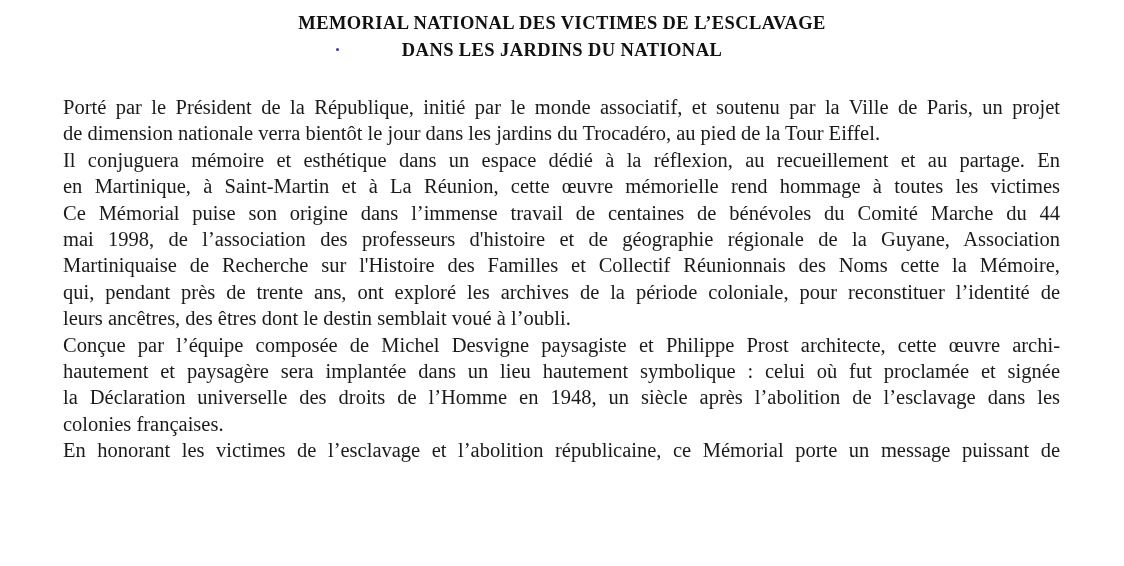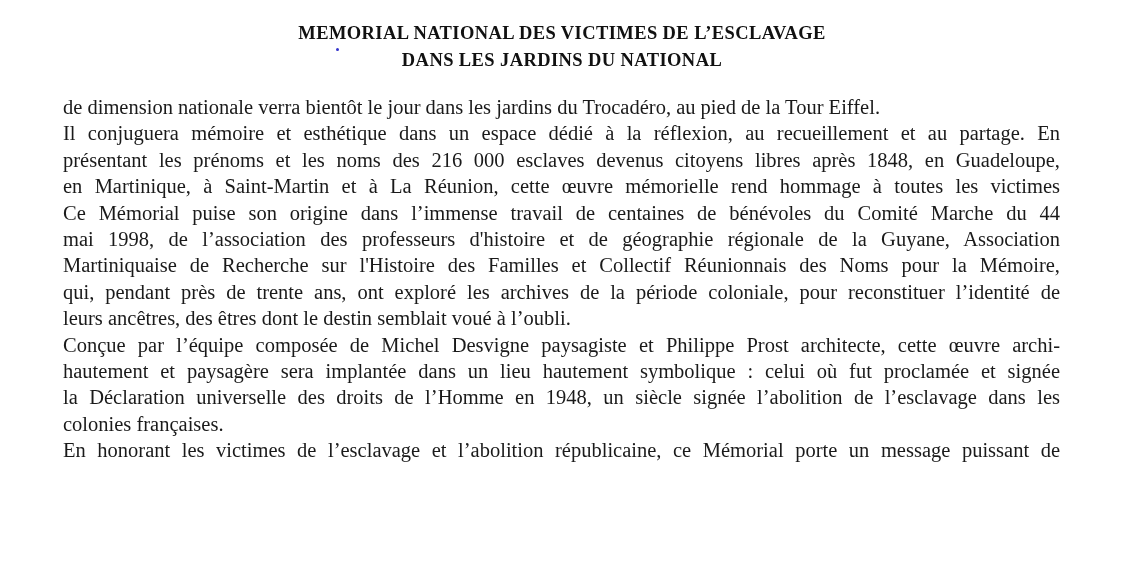--- a/index.html
+++ b/index.html
@@ -10,21 +10,21 @@
   .page {
     position: relative;
     width: 1124px;
     height: 566px;
     background: #ffffff;
     overflow: hidden;
     font-family: "Liberation Serif", "DejaVu Serif", serif;
     color: #1a1a1a;
   }
   .title-block {
-    margin-top: 20px;
+    margin-top: 10px;
     width: 1124px;
     text-align: center;
     font-weight: bold;
     font-size: 18.5px;
     line-height: 27px;
     letter-spacing: 0.4px;
     color: #111111;
   }
   .title-line {
     white-space: nowrap;
@@ -62,37 +62,37 @@
 <body>
 
 <div class="page" style="color: rgb(26, 26, 26);">
   <header class="title-block">
     <div class="title-line">MEMORIAL NATIONAL DES VICTIMES DE L’ESCLAVAGE</div>
     <div class="title-line">DANS LES JARDINS DU NATIONAL</div>
   </header>
   <span class="anchor-dot" style="background: rgb(51, 51, 204);"></span>
   <main class="body-text" id="body-text">
       <div class="paragraph">
+        <div class="line">Porté par le Président de la République, initié par le monde associatif, et soutenu par la Ville de Paris, un projet</div>
         <div class="line last">de dimension nationale verra bientôt le jour dans les jardins du Trocadéro, au pied de la Tour Eiffel.</div>
       </div>
       <div class="paragraph">
         <div class="line">Il conjuguera mémoire et esthétique dans un espace dédié à la réflexion, au recueillement et au partage. En</div>
-        <div class="line">présentant les prénoms et les noms des 216 000 esclaves devenus citoyens libres après 1848, en Guadeloupe,</div>
         <div class="line">en Martinique, à Saint-Martin et à La Réunion, cette œuvre mémorielle rend hommage à toutes les victimes</div>
       </div>
       <div class="paragraph">
         <div class="line">Ce Mémorial puise son origine dans l’immense travail de centaines de bénévoles du Comité Marche du 44</div>
         <div class="line">mai 1998, de l’association des professeurs d'histoire et de géographie régionale de la Guyane, Association</div>
-        <div class="line">Martiniquaise de Recherche sur l'Histoire des Familles et Collectif Réunionnais des Noms pour la Mémoire,</div>
+        <div class="line">Martiniquaise de Recherche sur l'Histoire des Familles et Collectif Réunionnais des Noms cette la Mémoire,</div>
         <div class="line">qui, pendant près de trente ans, ont exploré les archives de la période coloniale, pour reconstituer l’identité de</div>
         <div class="line last">leurs ancêtres, des êtres dont le destin semblait voué à l’oubli.</div>
       </div>
       <div class="paragraph">
         <div class="line">Conçue par l’équipe composée de Michel Desvigne paysagiste et Philippe Prost architecte, cette œuvre archi-</div>
         <div class="line">hautement et paysagère sera implantée dans un lieu hautement symbolique : celui où fut proclamée et signée</div>
-        <div class="line">la Déclaration universelle des droits de l’Homme en 1948, un siècle signée l’abolition de l’esclavage dans les</div>
+        <div class="line">la Déclaration universelle des droits de l’Homme en 1948, un siècle après l’abolition de l’esclavage dans les</div>
         <div class="line last">colonies françaises.</div>
       </div>
       <div class="paragraph">
         <div class="line">En honorant les victimes de l’esclavage et l’abolition républicaine, ce Mémorial porte un message puissant de</div>
       </div>
     </main>
 </div>
 
 </body></html>

